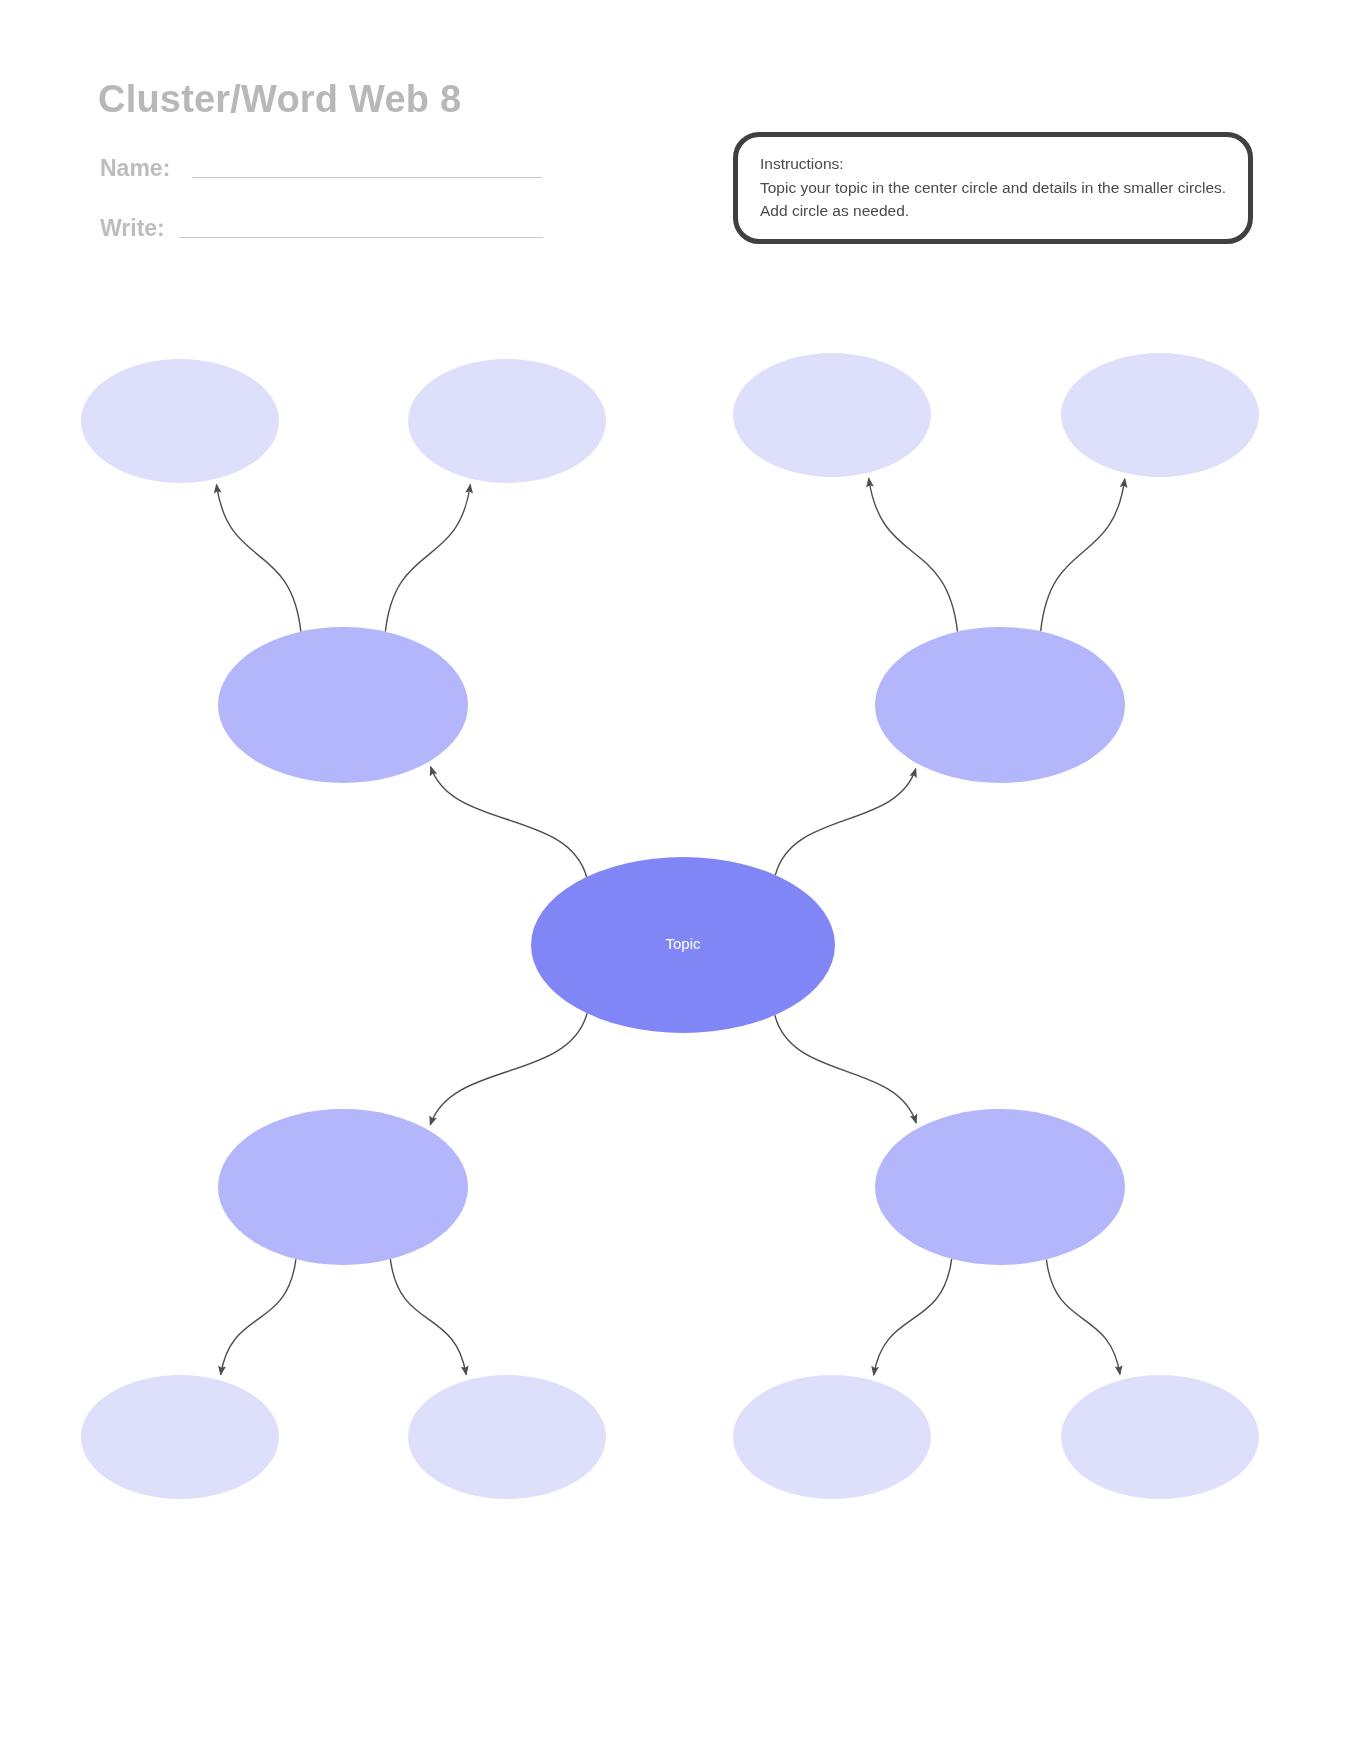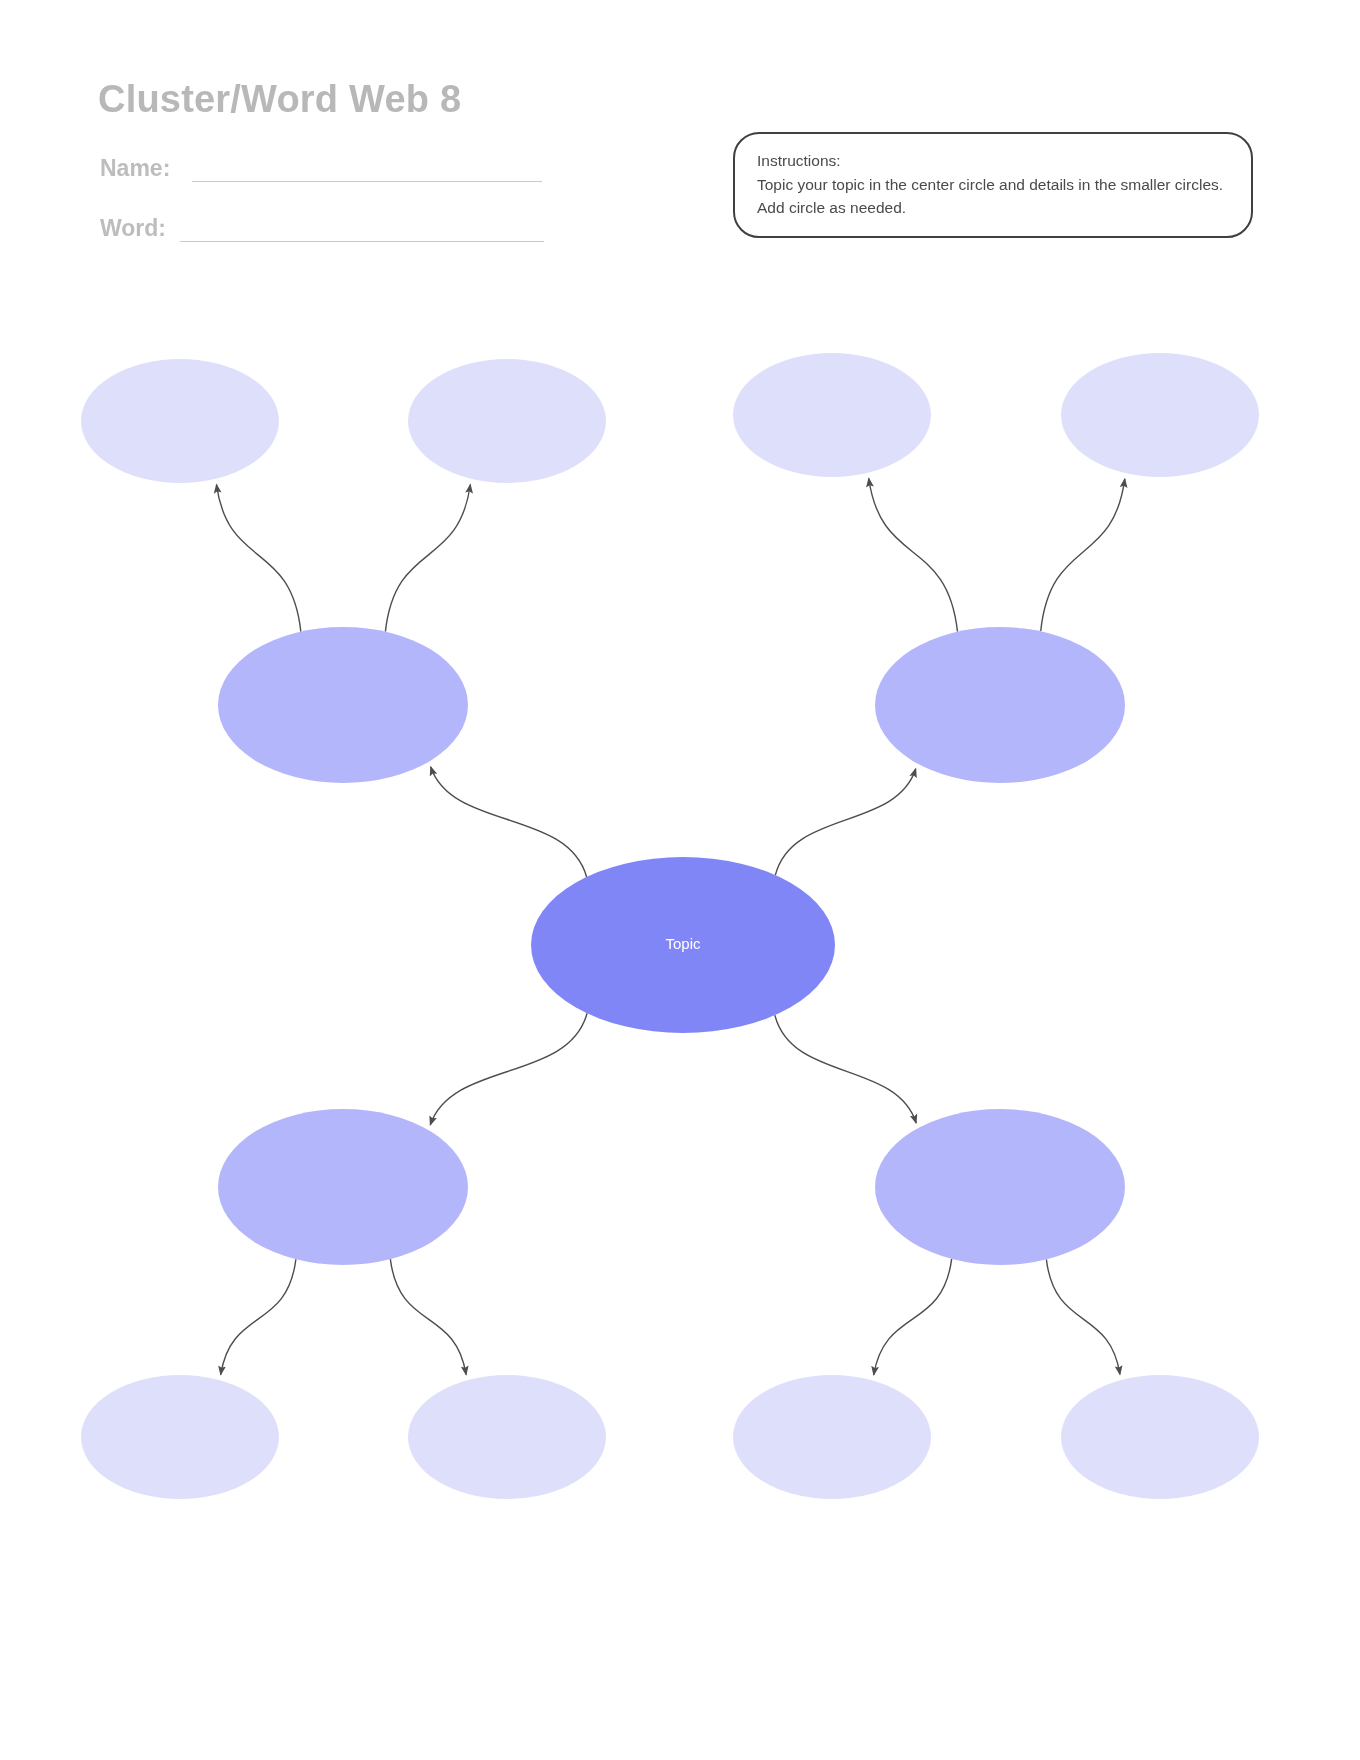--- a/index.html
+++ b/index.html
@@ -27,21 +27,21 @@
     top: 78px;
     font-size: 38px;
     font-weight: bold;
     color: #b8b8b8;
     letter-spacing: 0.2px;
     white-space: nowrap;
   }
   .field-row {
     position: absolute;
     display: flex;
-    align-items: flex-end;
+    align-items: flex-start;
   }
   .field-row.name { left: 100px; top: 155px; }
   .field-row.date { left: 100px; top: 215px; }
   .field-label {
     font-size: 23px;
     font-weight: bold;
     color: #bdbdbd;
     white-space: nowrap;
   }
   .field-line {
@@ -52,21 +52,21 @@
   .field-row.name .field-line { width: 350px; margin-left: 22px; }
   .field-row.date .field-line { width: 364px; margin-left: 14px; }
 
   
   .instructions-box {
     position: absolute;
     left: 733px;
     top: 132px;
     width: 520px;
     box-sizing: border-box;
-    border: 2px solid #404040;
+    border: 5px solid #404040;
     border-radius: 26px;
     padding: 15px 22px 16px 22px;
   }
   .instructions-line {
     font-size: 15.5px;
     line-height: 1.52;
     color: #4a4a4a;
     white-space: nowrap;
   }
 
@@ -97,21 +97,21 @@
 <div class="page">
 
   <div class="worksheet-title">Cluster/Word Web 8</div>
 
   <div class="field-row name">
     <span class="field-label">Name:</span>
     <span class="field-line"></span>
   </div>
 
   <div class="field-row date">
-    <span class="field-label">Word:</span>
+    <span class="field-label">Write:</span>
     <span class="field-line"></span>
   </div>
 
   <div class="instructions-box">
     <div class="instructions-line">Instructions:</div>
     <div class="instructions-line">Topic your topic in the center circle and details in the smaller circles.</div>
     <div class="instructions-line">Add circle as needed.</div>
   </div>
 
   <svg class="diagram" viewBox="0 0 1360 1760">

